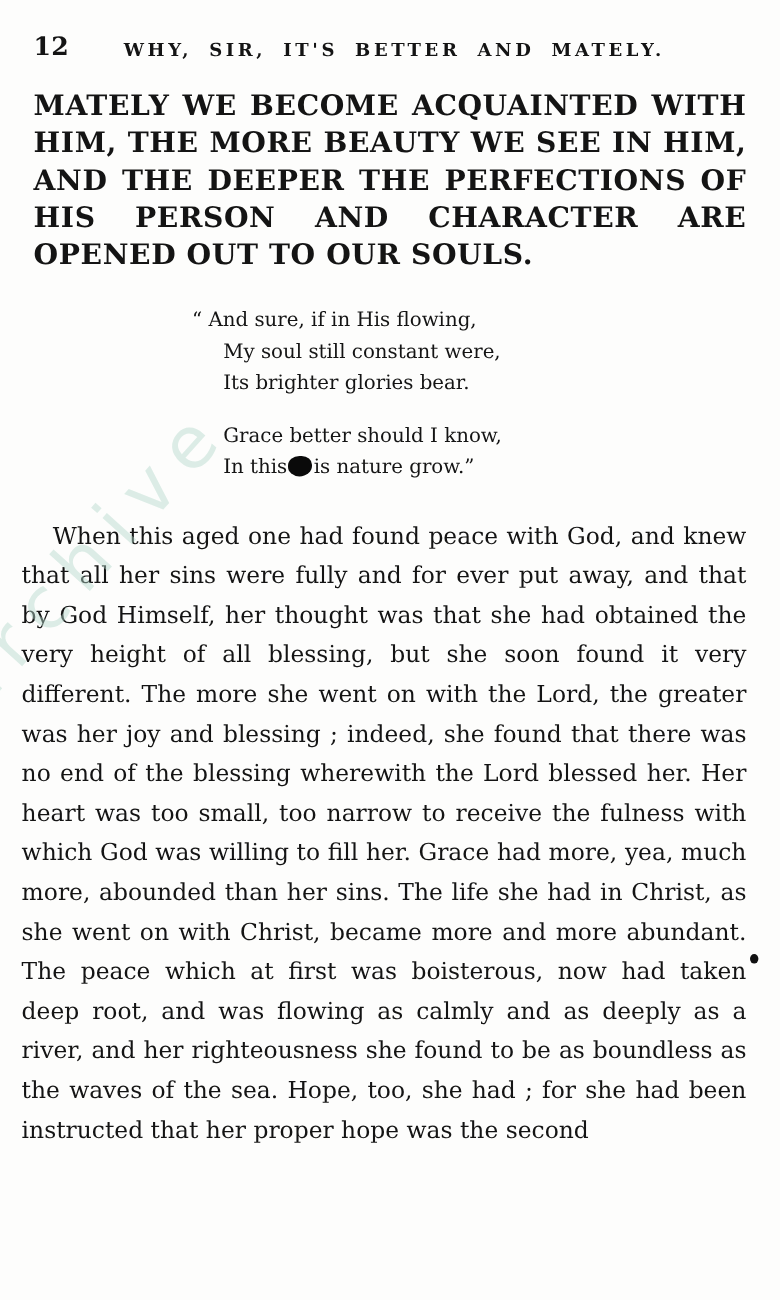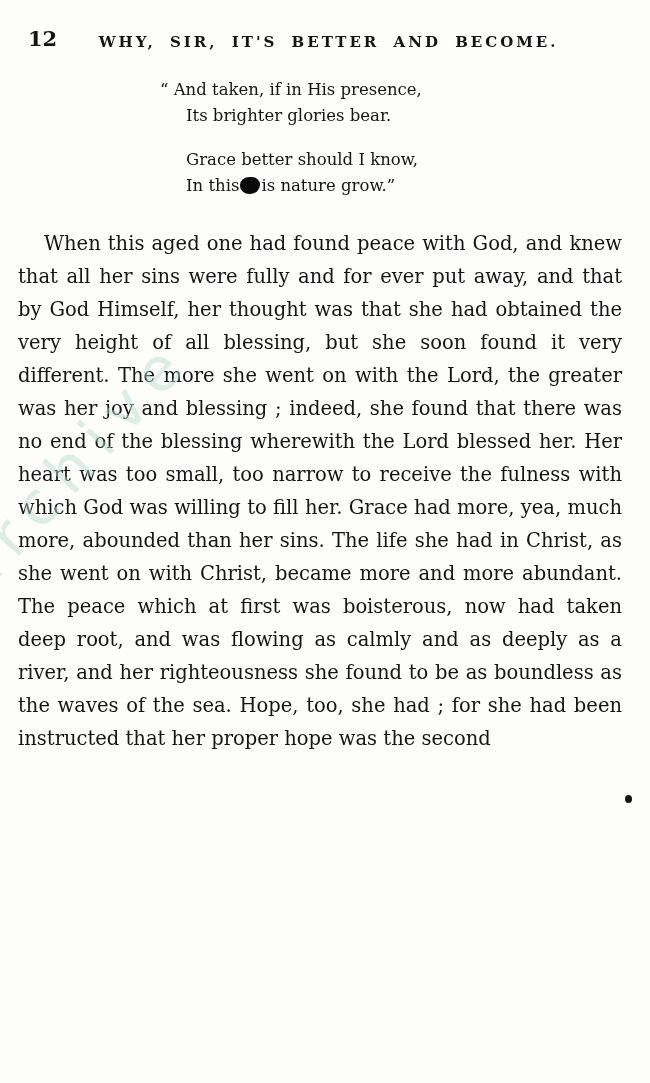--- a/index.html
+++ b/index.html
@@ -102,27 +102,29 @@
 </style>
 </head>
 <body>
 
 <div class="page">
 
   <div class="watermark">archive</div>
 
   <div class="header-row">
     <span class="page-number">12</span>
-    <span class="running-header">WHY, SIR, IT'S BETTER AND BECOME.</span>
+    <span class="running-header">WHY, SIR, IT'S BETTER AND MATELY.</span>
   </div>
 
+  <div class="lead-caps">MATELY WE BECOME ACQUAINTED WITH HIM, THE MORE BEAUTY WE SEE IN HIM, AND THE DEEPER THE PERFECTIONS OF HIS PERSON AND CHARACTER ARE OPENED OUT TO OUR SOULS.</div>
 
   <div class="poem">
     <div class="stanza">
-      <div class="poem-line">“ And taken, if in His presence,</div>
+      <div class="poem-line">“ And sure, if in His flowing,</div>
+      <div class="poem-line indent">My soul still constant were,</div>
       <div class="poem-line indent">Its brighter glories bear.</div>
     </div>
     <div class="stanza">
       <div class="poem-line indent">Grace better should I know,</div>
       <div class="poem-line indent"><span>In this</span><span class="ink-blot"></span><span>is nature grow.”</span></div>
     </div>
   </div>
 
   <div class="body-text"><span class="first-indent"></span><span>When this aged one had found peace with God, and knew that all her sins were fully and for ever put away, and that by God Himself, her thought was that she had obtained the very height of all blessing, but she soon found it very different.  The more she went on with the Lord, the greater was her joy and blessing ; indeed, she found that there was no end of the blessing wherewith the Lord blessed her.  Her heart was too small, too narrow to receive the fulness with which God was willing to fill her.  Grace had more, yea, much more, abounded than her sins.  The life she had in Christ, as she went on with Christ, became more and more abundant.  The peace which at first was boisterous, now had taken deep root, and was flowing as calmly and as deeply as a river, and her righteousness she found to be as boundless as the waves of the sea.  Hope, too, she had ; for she had been instructed that her proper hope was the second</span></div>
 

